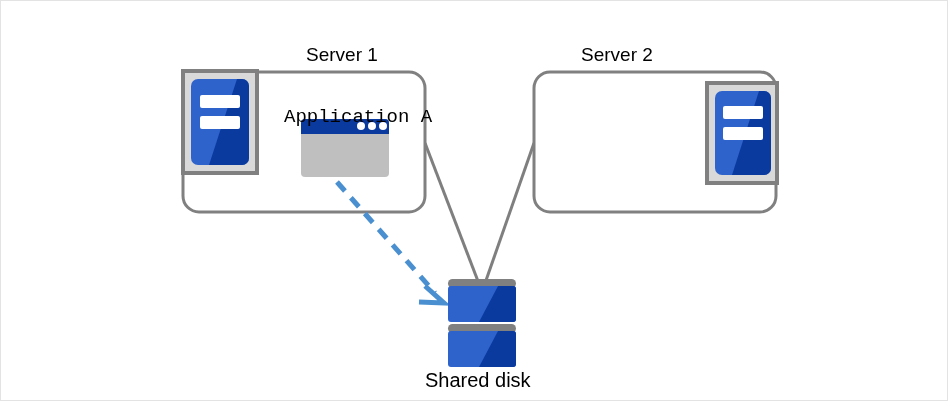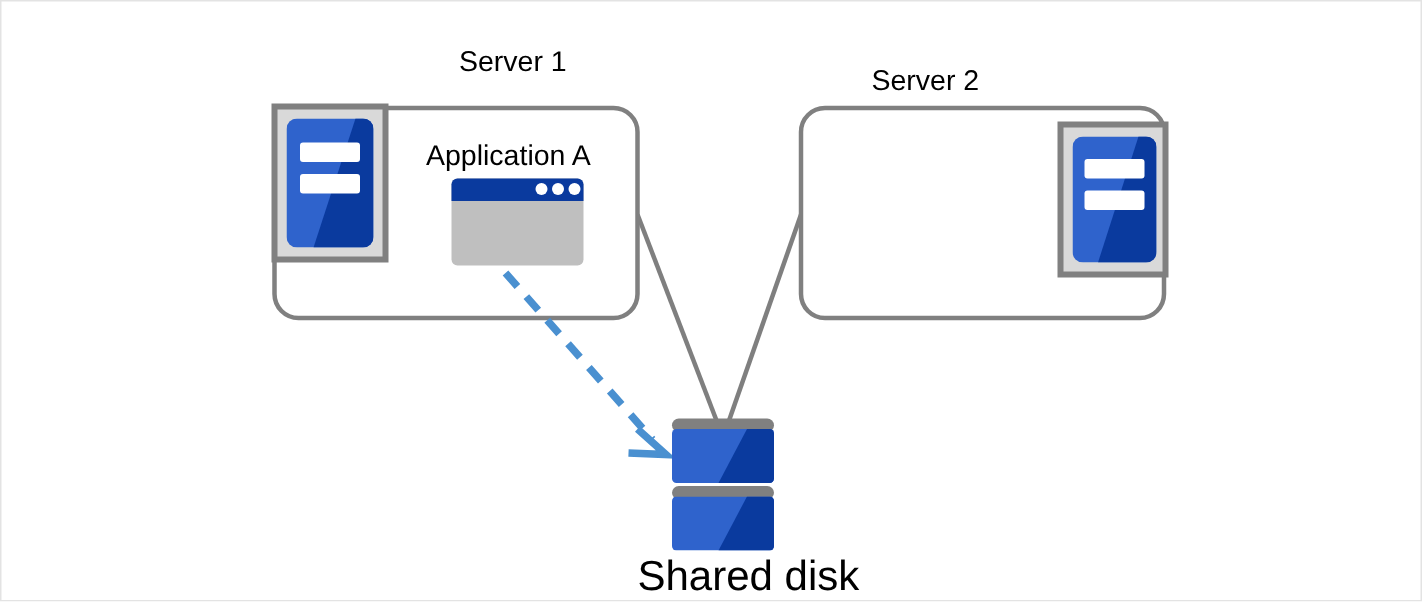--- a/index.html
+++ b/index.html
@@ -25,24 +25,24 @@
     height: 401px;
   }
   .label {
     position: absolute;
     color: #000000;
     font-family: "Liberation Sans", sans-serif;
     font-size: 19px;
     line-height: 1;
     white-space: pre;
   }
-  #server1-title { left: 305px; top: 31px; }
+  #server1-title { left: 305px; top: 44px; }
   #server2-title { left: 580px; top: 44px; }
-  #app-a-title   { left: 283px; top: 94px; }
-  #shared-disk-title { left: 424px; top: 369px; font-size: 28px; }
+  #app-a-title   { left: 283px; top: 107px; font-family: Liberation Mono, monospace; }
+  #shared-disk-title { left: 424px; top: 369px; font-size: 20px; }
 </style>
 </head>
 <body>
 
 <div id="canvas">
 
   <svg class="svg-layer" viewBox="0 0 948 401">
     <defs>
       <clipPath id="clip-srv-icon-1">
         <rect x="190" y="78" width="58" height="86" rx="7"></rect>

